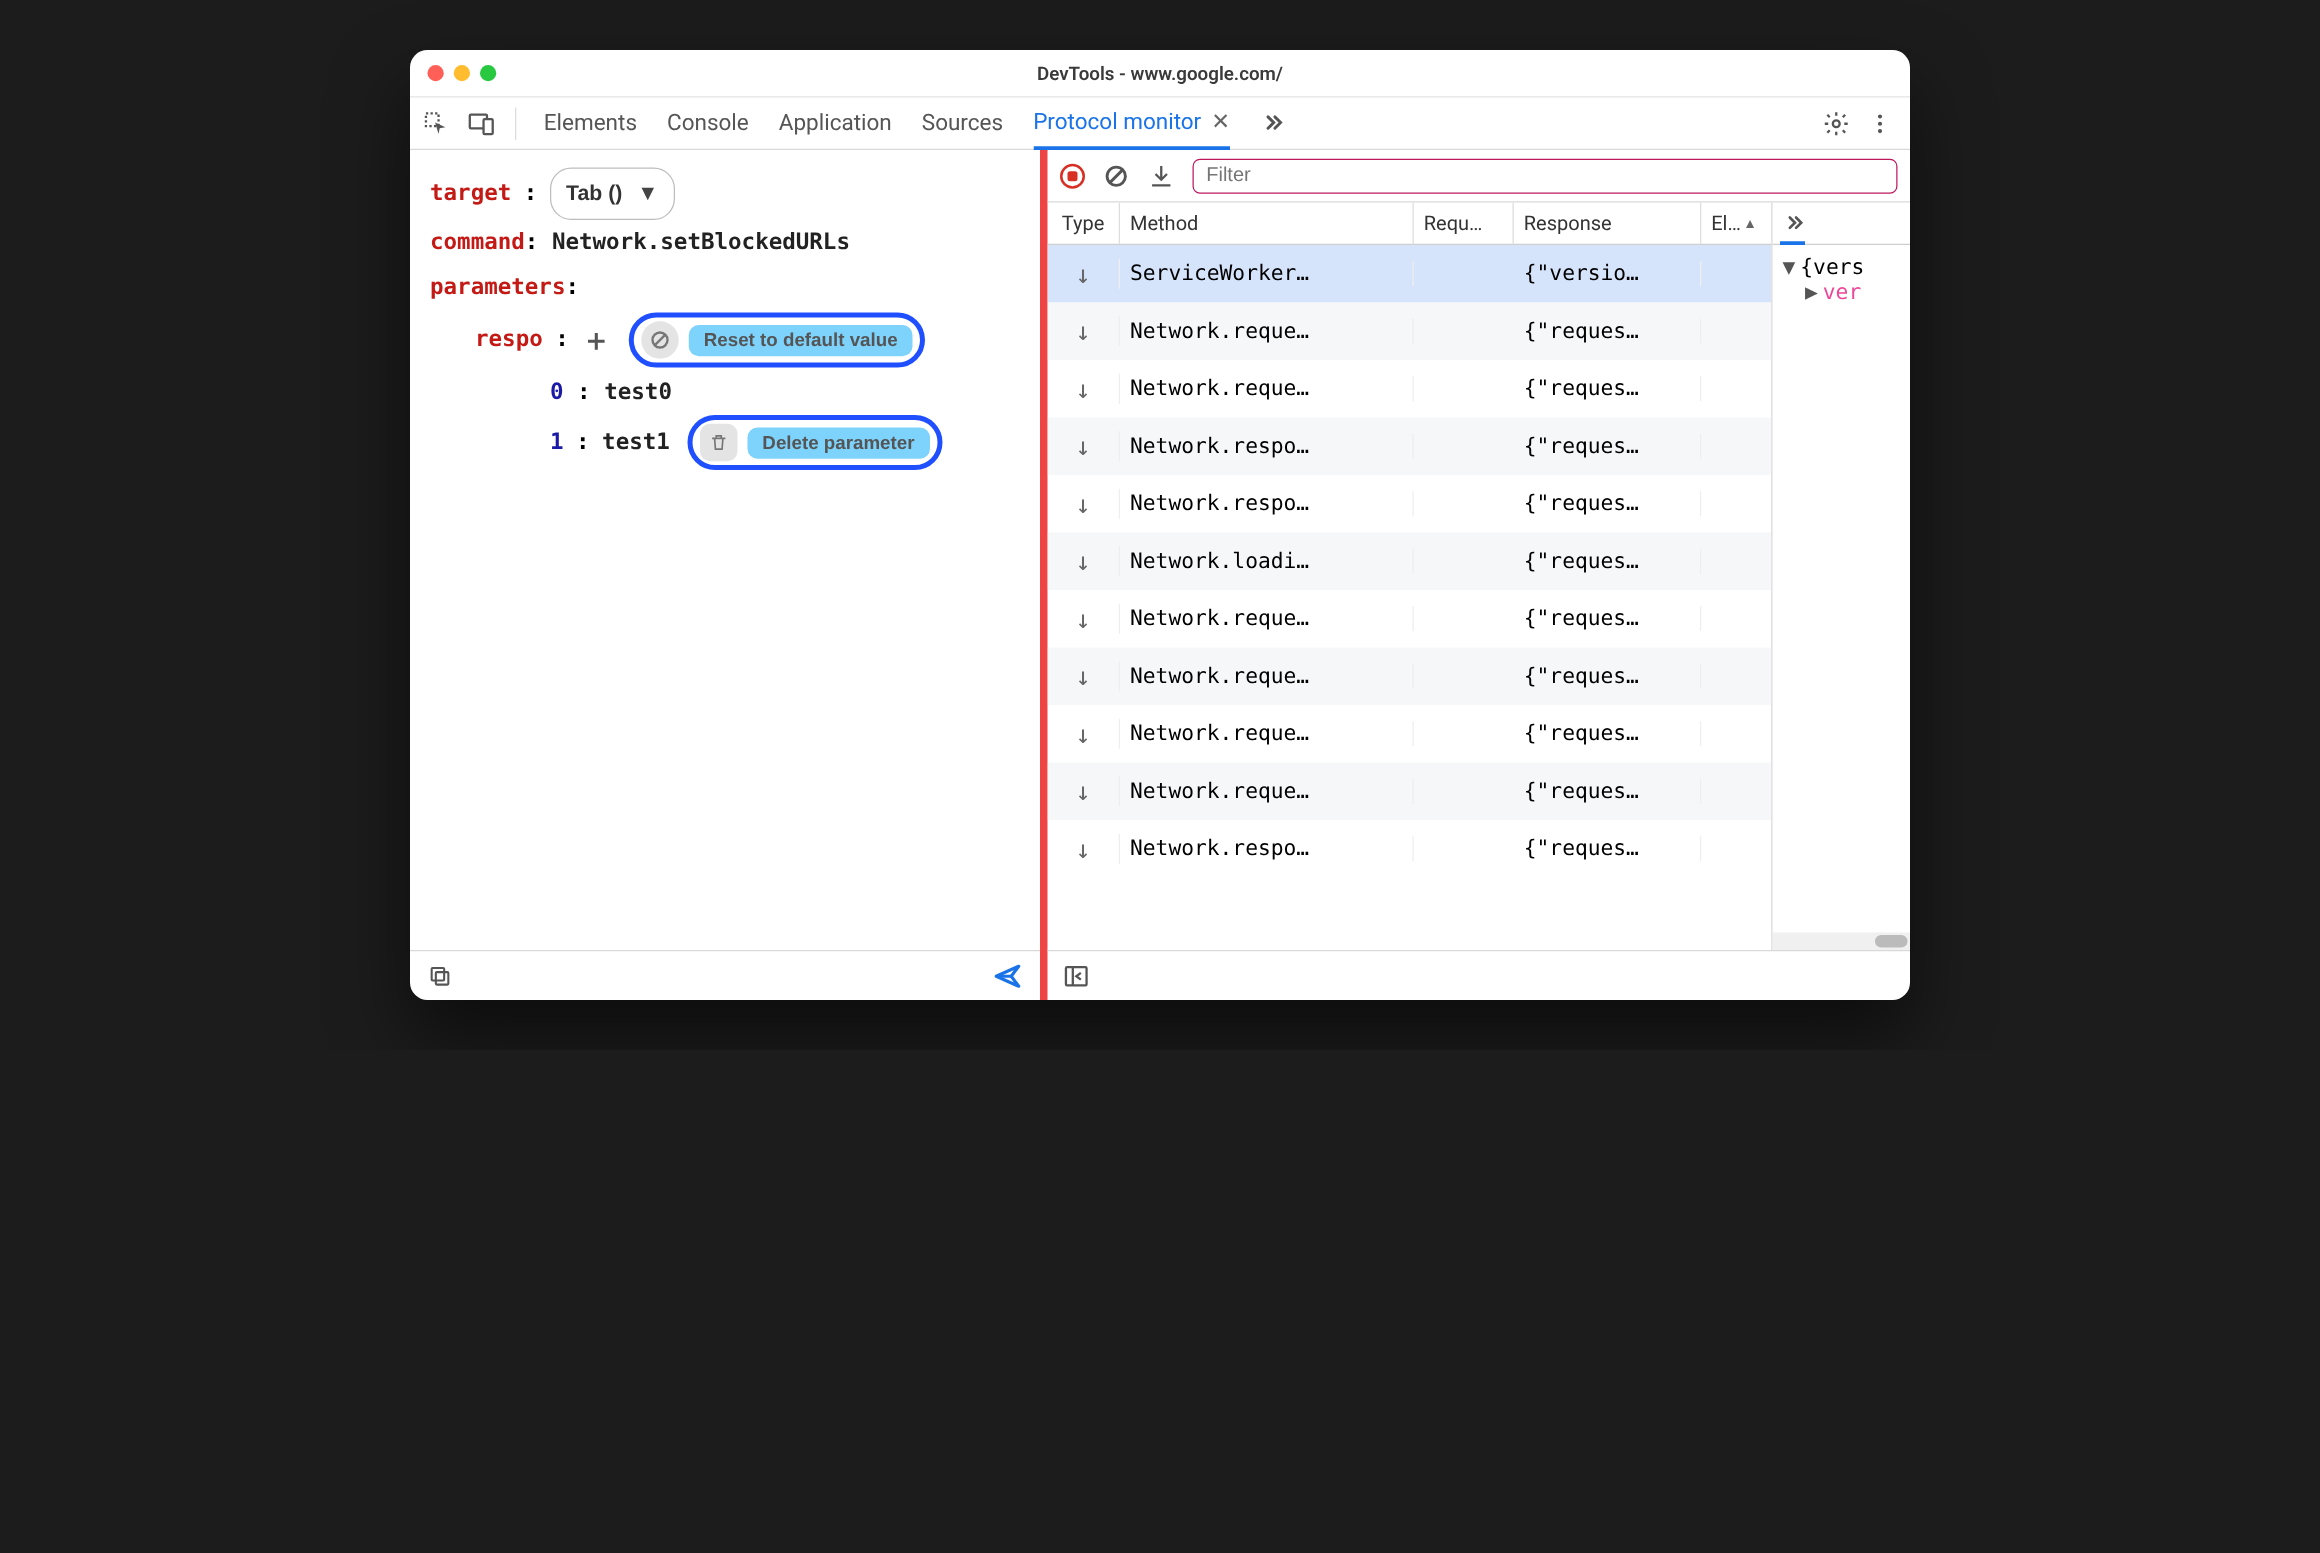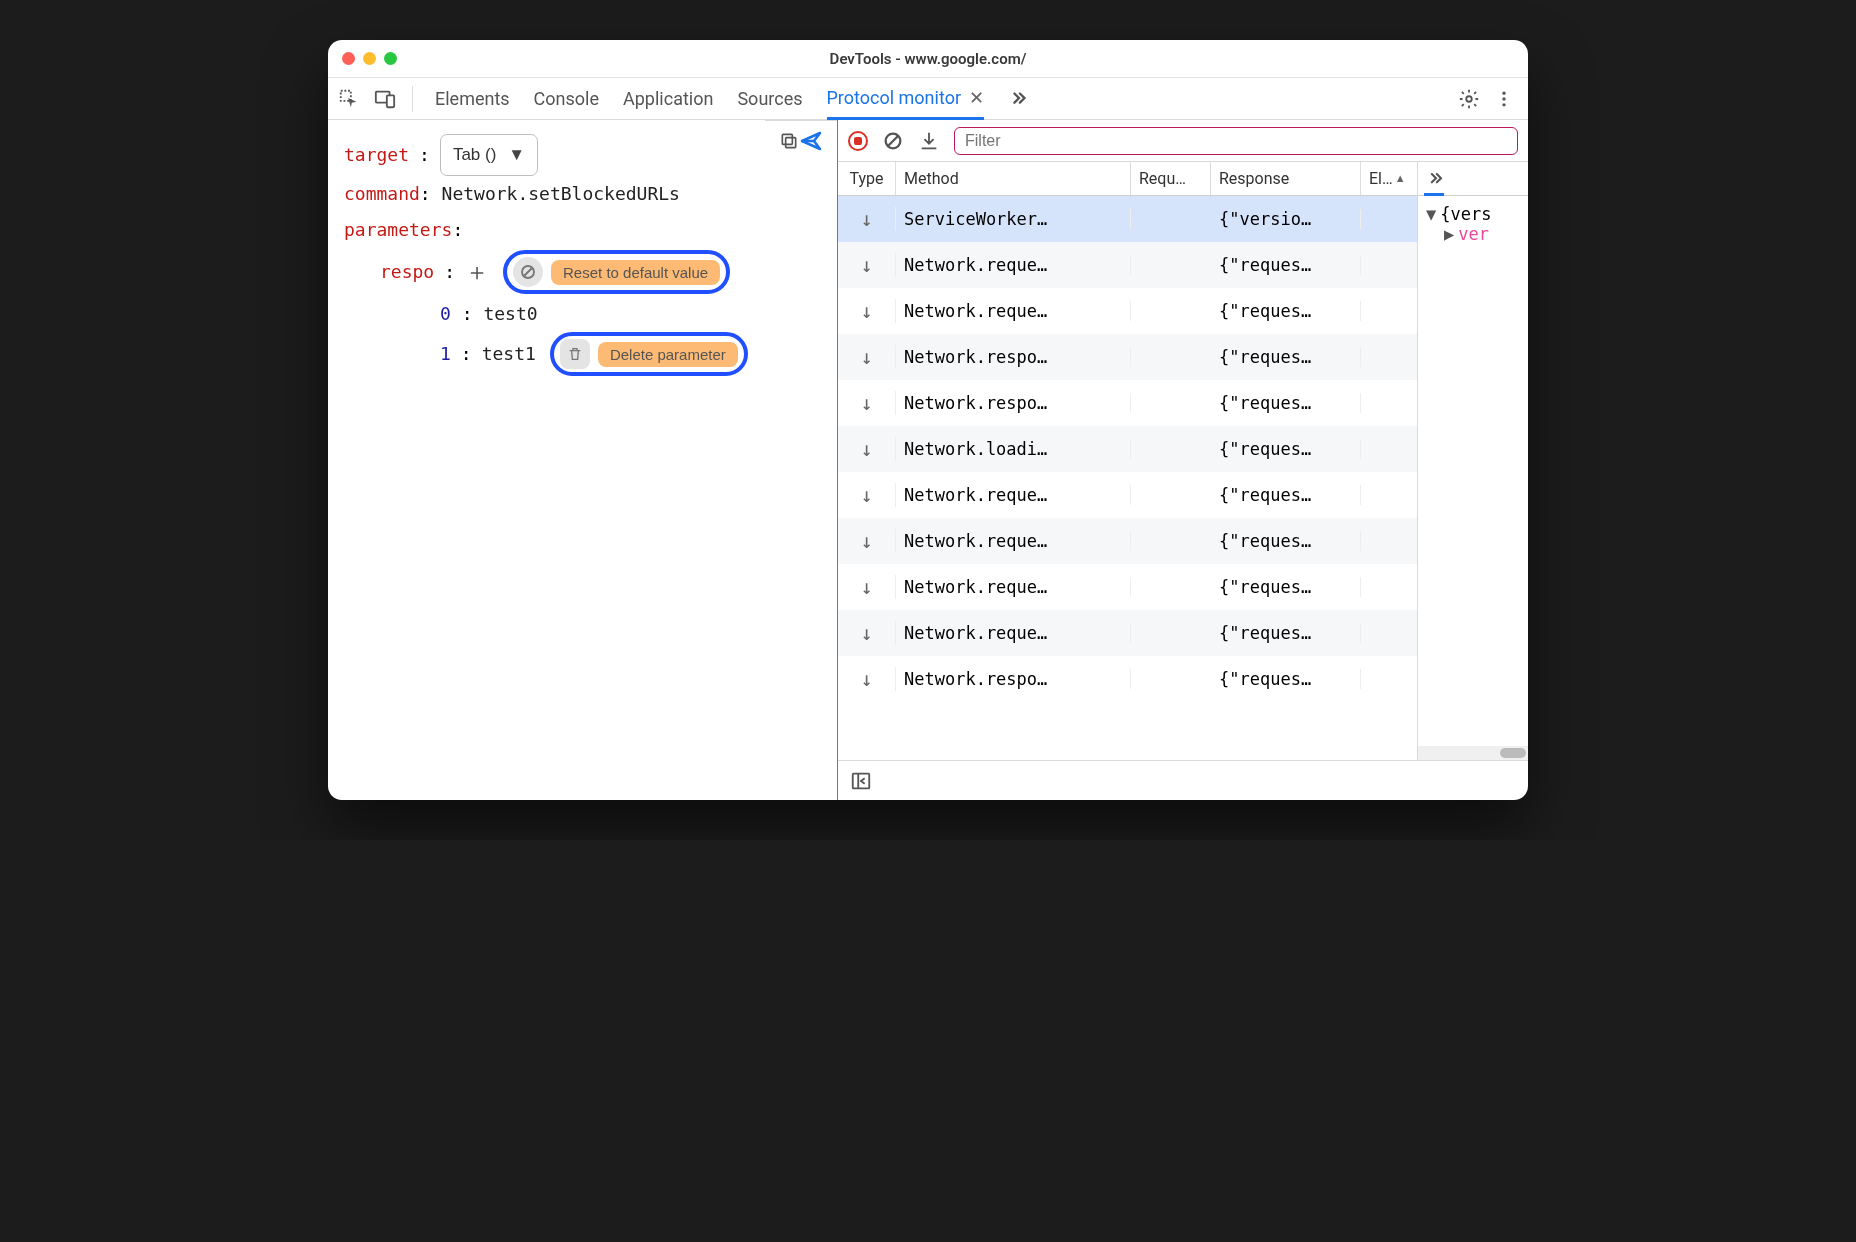--- a/index.html
+++ b/index.html
@@ -50,54 +50,54 @@
   .tab { display: flex; align-items: center; gap: 8px; height: 42px; cursor: pointer; }
   .tab.active { color: #1a73e8; border-bottom: 3px solid #1a73e8; margin-bottom: -1px; }
   .tab-close { color: #666; font-size: 18px; line-height: 1; }
   .chevrons-icon { color: #555; }
   .tb-right { display: flex; align-items: center; gap: 14px; padding: 0 14px; }
   .icon-btn { display: inline-flex; cursor: pointer; color: #555; }
 
   .body { display: flex; flex: 1; min-height: 0; }
   .left-pane {
     width: 510px; flex: 0 0 510px;
-    border-right: 1px solid #ef4444;
-    display: flex; flex-direction: row;
+    border-right: 6px solid #ef4444;
+    display: flex; flex-direction: column; font-weight: bold;
   }
   .left-content {
     flex: 1; overflow: auto; padding: 14px 16px;
     font-family: ui-monospace, Menlo, Consolas, monospace;
     font-size: 18px; line-height: 2.0;
   }
   .kw { color: #c41a16; }
   .idx { color: #1a1aa6; }
   .val { color: #222; }
   .row { display: flex; align-items: center; gap: 10px; }
   .select {
     display: inline-flex; align-items: flex-end; gap: 12px;
-    border: 1px solid #bdbdbd; border-radius: 7px; padding: 3px 12px;
+    border: 1px solid #bdbdbd; border-radius: 17px; padding: 3px 12px;
     font-family: -apple-system, sans-serif; font-size: 17px; color: #333;
     cursor: pointer; background: #fff;
   }
   .select .caret { color: #444; }
   .indent1 { padding-left: 36px; }
   .indent2 { padding-left: 96px; }
   .plus-icon { color: #555; }
 
   .callout {
     display: inline-flex; align-items: center; gap: 8px;
     border: 4px solid #1f4fff; border-radius: 22px; padding: 3px 6px;
     margin-left: 4px; line-height: 1;
   }
   .callout .circle {
     width: 30px; height: 30px; border-radius: 50%;
     background: #e4e4e4; display: flex; align-items: center; justify-content: center;
   }
   .callout .pill {
-    background: #fdba74; border-radius: 8px; padding: 5px 12px;
+    background: #7dd3fc; border-radius: 8px; padding: 5px 12px;
     font-family: -apple-system, sans-serif; font-size: 15px; color: #555;
   }
 
   .bottom-bar {
     height: 40px; border-top: 1px solid #d9d9d9;
     display: flex; align-items: center; justify-content: space-between;
     padding: 0 14px; flex: 0 0 auto;
   }
 
   .right-pane { flex: 1; display: flex; flex-direction: column; min-width: 0; }

